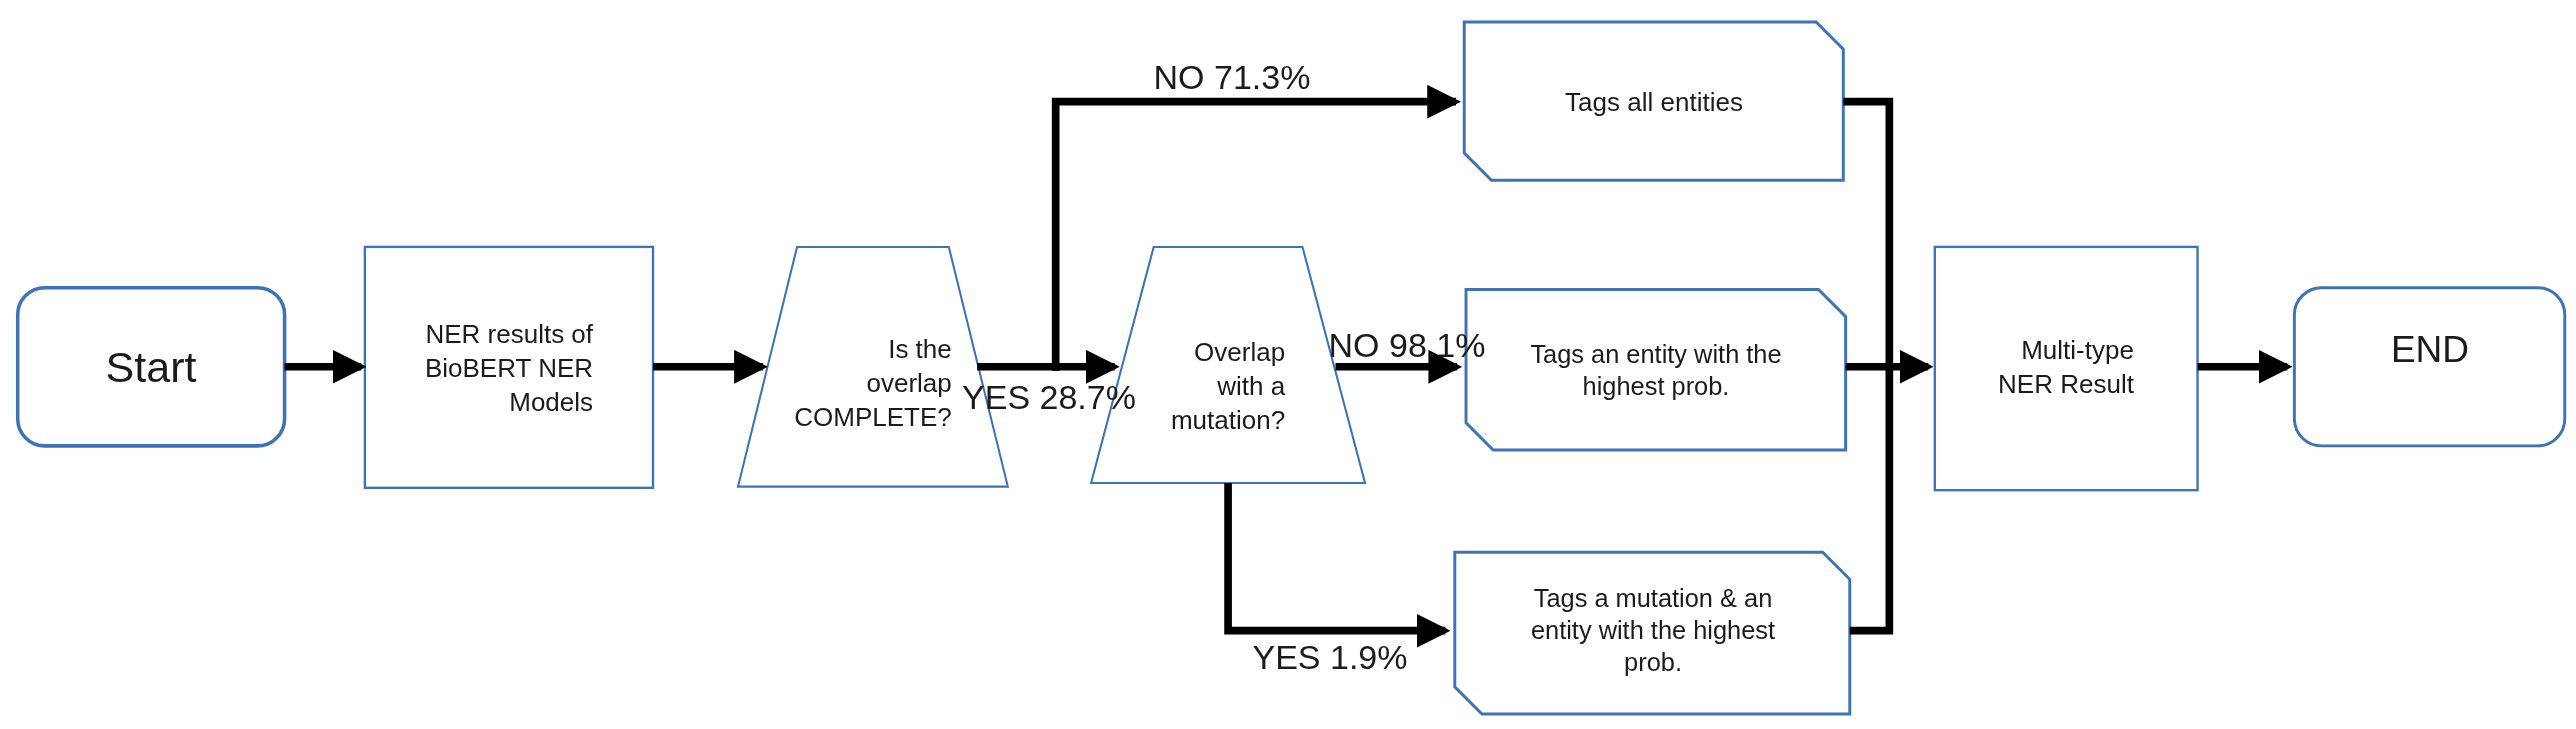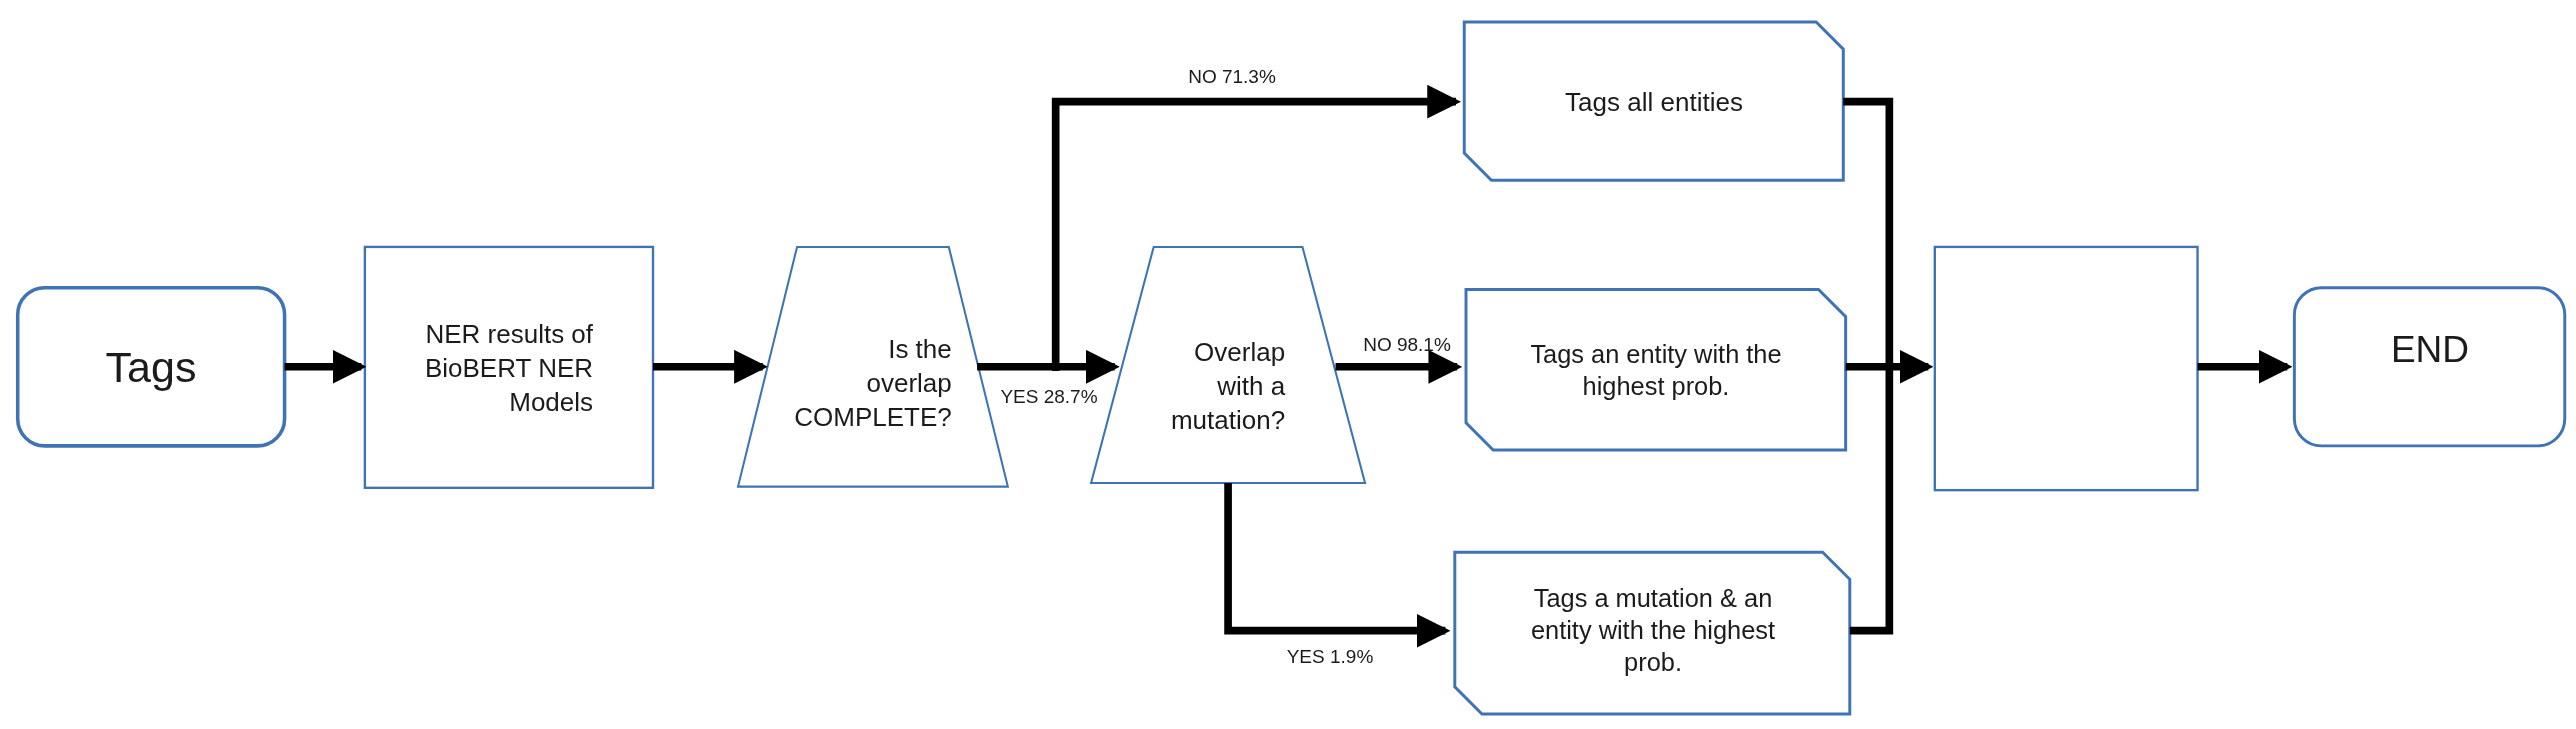--- a/index.html
+++ b/index.html
@@ -37,21 +37,21 @@
   .lbl {
     position: absolute;
     transform: translate(-50%, -50%);
     text-align: center;
     white-space: pre-line;
     color: #1b1b1b;
     z-index: 2;
   }
   .node-text  { font-size: 26px; line-height: 34px; text-align: right; }
   .card-text  { font-size: 25.4px; line-height: 32px; }
-  .edge-text  { font-size: 19px; line-height: 28px; }
+  .edge-text  { font-size: 34px; line-height: 28px; }
   .start-text { font-size: 43px; line-height: 45px; }
   .end-text   { font-size: 37px; line-height: 40px; }
 </style>
 </head>
 <body>
 
 <div class="canvas">
 
   <svg viewBox="0 0 4363 1236" xmlns="http://www.w3.org/2000/svg">
     <defs>
@@ -74,21 +74,21 @@
     <path class="connector" d="M1106 621 H1292" marker-end="url(#arrow)"></path>
     <path class="connector" d="M1655 621 H1888" marker-end="url(#arrow)"></path>
     <path class="connector" d="M1788 628 V172 H2466" marker-end="url(#arrow)"></path>
     <path class="connector" d="M2080 818 V1068 H2448" marker-end="url(#arrow)"></path>
     <path class="connector" d="M2262 621 H2468" marker-end="url(#arrow)"></path>
     <path class="connector" d="M3122 172 H3200 V1068 H3133"></path>
     <path class="connector" d="M3126 621 H3266" marker-end="url(#arrow)"></path>
     <path class="connector" d="M3722 621 H3874" marker-end="url(#arrow)"></path>
   </svg>
 
-  <div class="lbl start-text" style="left:151px; top:367px;">Tags</div>
+  <div class="lbl start-text" style="left:151px; top:367px;">Start</div>
 
   <div class="lbl node-text" style="left:509px; top:368px;">NER results of
 BioBERT NER
 Models</div>
 
   <div class="lbl node-text" style="left:873px; top:383px;">Is the
 overlap
 COMPLETE?</div>
 
   <div class="lbl node-text" style="left:1228px; top:386px;">Overlap
@@ -97,20 +97,22 @@
 
   <div class="lbl node-text" style="left:1654px; top:102px;">Tags all entities</div>
 
   <div class="lbl card-text" style="left:1653px; top:630px;">Tags a mutation &amp; an
 entity with the highest
 prob.</div>
 
   <div class="lbl card-text" style="left:1656px; top:370px;">Tags an entity with the
 highest prob.</div>
 
+  <div class="lbl node-text" style="left:2066px; top:367px;">Multi-type
+NER Result</div>
 
   <div class="lbl end-text" style="left:2430px; top:350px;">END</div>
 
   <div class="lbl edge-text" style="left:1232px; top:77px;">NO 71.3%</div>
 
   <div class="lbl edge-text" style="left:1049px; top:397px;">YES 28.7%</div>
 
   <div class="lbl edge-text" style="left:1391px; top:345px;margin-left:16px;">NO 98.1%</div>
 
   <div class="lbl edge-text" style="left:1330px; top:657px;text-align:right;">YES 1.9%</div>

